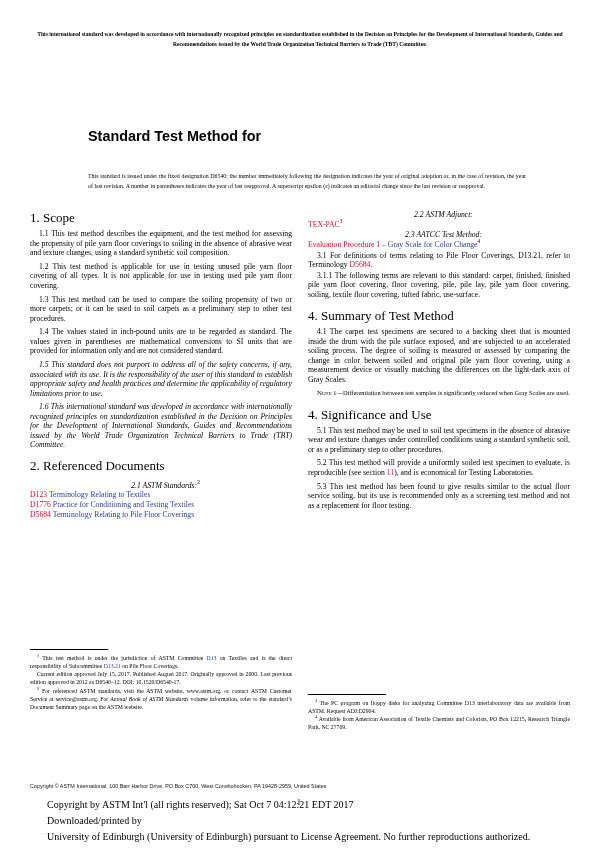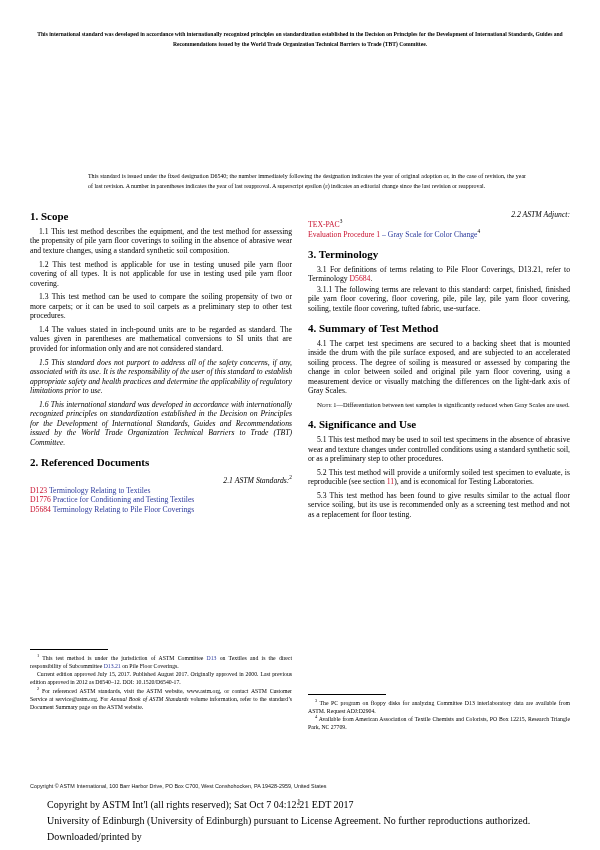--- a/index.html
+++ b/index.html
@@ -101,22 +101,22 @@
     width: 262px;
     font-size: 7.7px;
     line-height: 1.235;
     text-align: justify;
     color: #000;
   }
   .col-left  { left: 30px; }
   .col-right { left: 308px; }
 
   h2.sec-head {
-    font-size: 11px;
-    font-weight: bold;
+    font-size: 13px;
+    font-weight: normal;
     margin: 8.5px 0 2.5px 0;
     text-align: left;
     line-height: 1.2;
   }
   h2.sec-head.first { margin-top: 0; }
 
   p.para {
     margin: 0 0 0 0;
     padding-top: 4.2px;
     text-indent: 9px;
@@ -124,21 +124,21 @@
     hyphens: auto;
   }
   p.para.tight { padding-top: 1.2px; }
   p.italic { font-style: italic; }
 
   p.subhead {
     margin: 0;
     padding-top: 4.2px;
     text-indent: 9px;
     font-style: italic;
-    text-align: right;
+    text-align: center;
   }
   p.subhead sup { font-style: normal; }
 
   p.reflist {
     margin: 0;
     padding-top: 0.4px;
     text-indent: 0;
     text-align: left;
   }
 
@@ -222,20 +222,21 @@
 </style>
 </head>
 <body>
 
 <div class="page">
 
   <div class="tbt-banner">This international standard was developed in accordance with internationally recognized principles on standardization established in the Decision on Principles for the Development of International Standards, Guides and Recommendations issued by the World Trade Organization Technical Barriers to Trade (TBT) Committee.</div>
 
 
   <div class="title-block">
+    <div class="title-line">Standard Test Method for</div>
   </div>
 
   <div class="issued-note">This standard is issued under the fixed designation D6540; the number immediately following the designation indicates the year of original adoption or, in the case of revision, the year of last revision. A number in parentheses indicates the year of last reapproval. A superscript epsilon (ε) indicates an editorial change since the last revision or reapproval.</div>
 
   <div class="col col-left">
 
     <h2 class="sec-head first">1. Scope</h2>
     <p class="para tight">1.1 This test method describes the equipment, and the test method for assessing the propensity of pile yarn floor coverings to soiling in the absence of abrasive wear and texture changes, using a standard synthetic soil composition.</p>
     <p class="para">1.2 This test method is applicable for use in testing unused pile yarn floor covering of all types. It is not applicable for use in testing used pile yarn floor covering.</p>
     <p class="para">1.3 This test method can be used to compare the soiling propensity of two or more carpets; or it can be used to soil carpets as a preliminary step to other test procedures.</p>
@@ -261,25 +262,25 @@
       <span class="doc-ttl">Terminology Relating to Pile Floor Coverings</span>
     </p>
   </div>
 
   <div class="col col-right">
 
     <p class="subhead" style="padding-top:0;">2.2 ASTM Adjunct:</p>
     <p class="reflist">
       <span class="doc-id">TEX-PAC</span><sup class="fn">3</sup>
     </p>
+    <p class="subhead" style="padding-top:0.6px;">2.3 AATCC Test Method:</p>
     <p class="reflist">
       <span class="doc-id">Evaluation Procedure 1</span><span class="doc-ttl"> – Gray Scale for Color Change</span><sup class="fn">4</sup>
     </p>
 
-    <h2 class="sec-head">3. Terminology</h2>
     <p class="para tight">
       <span>3.1 For definitions of terms relating to Pile Floor Coverings, D13.21, refer to Terminology </span><span class="doc-id">D5684</span><span>.</span>
     </p>
     <p class="para tight">3.1.1 The following terms are relevant to this standard: carpet, finished, finished pile yarn floor covering, floor covering, pile, pile lay, pile yarn floor covering, soiling, textile floor covering, tufted fabric, use-surface.</p>
 
     <h2 class="sec-head">4. Summary of Test Method</h2>
     <p class="para tight">4.1 The carpet test specimens are secured to a backing sheet that is mounted inside the drum with the pile surface exposed, and are subjected to an accelerated soiling process. The degree of soiling is measured or assessed by comparing the change in color between soiled and original pile yarn floor covering, using a measurement device or visually matching the differences on the light-dark axis of Gray Scales.</p>
     <p class="note">
       <span class="smallcaps">Note</span><span> 1—Differentiation between test samples is significantly reduced when Gray Scales are used.</span>
     </p>
@@ -309,18 +310,18 @@
       <sup>3</sup><span> The PC program on floppy disks for analyzing Committee D13 interlaboratory data are available from ASTM. Request ADJ:D2904.</span>
     </p>
     <p>
       <sup>4</sup><span> Available from American Association of Textile Chemists and Colorists, PO Box 12215, Research Triangle Park, NC 27709.</span>
     </p>
   </div>
 
   <div class="copyright-line">Copyright © ASTM International, 100 Barr Harbor Drive, PO Box C700, West Conshohocken, PA 19428-2959, United States</div>
   <div class="license-block">
     <div>Copyright by ASTM Int'l (all rights reserved); Sat Oct  7 04:12:21 EDT 2017</div>
+    <div>Downloaded/printed by</div>
     <div>University of Edinburgh (University of Edinburgh) pursuant to License Agreement. No further reproductions authorized.</div>
-    <div>Downloaded/printed by</div>
   </div>
   <div class="page-number">1</div>
 
 </div>
 
 </body></html>

